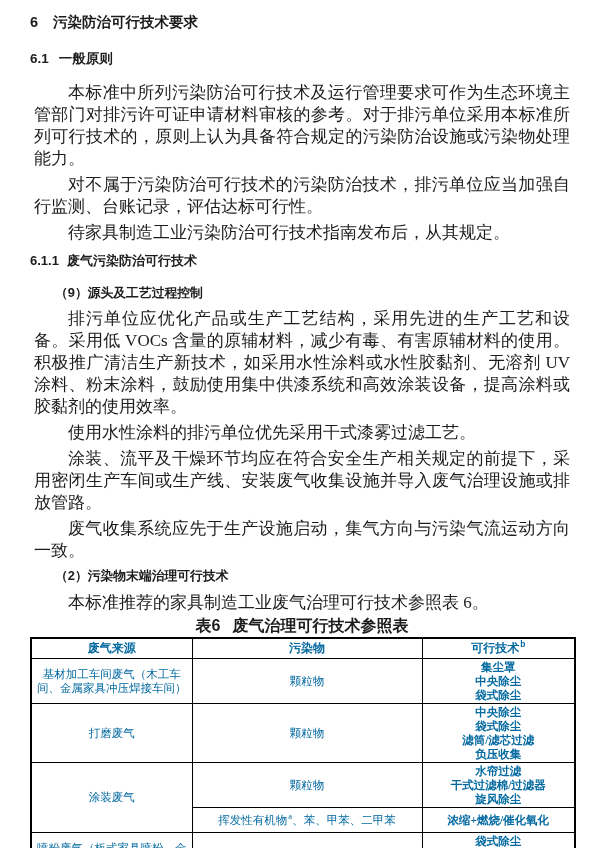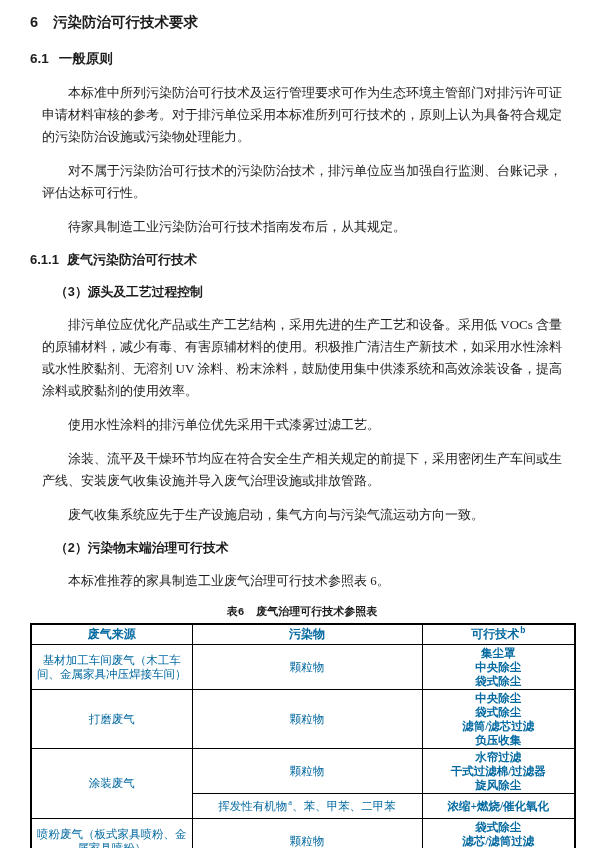--- a/index.html
+++ b/index.html
@@ -24,33 +24,33 @@
     margin: 0 0 13px 0;
   }
   .h2 .num { margin-right: 10px; }
   .h3 {
     font-family: Liberation Sans, sans-serif;
     font-weight: bold; font-size: 13px; line-height: 20px;
     margin: 7px 0 12px 0;
   }
   .h3 .num { margin-right: 8px; }
   p.body {
-    font-size: 13px; line-height: 22px;
+    font-size: 17px; line-height: 22px;
     text-align: justify; text-justify: inter-ideograph;
-    text-indent: 2em; margin: 12px;
+    text-indent: 2em; margin: 4px;
   }
   .subhead {
     font-family: "Liberation Sans", "DejaVu Sans", sans-serif;
     font-weight: bold; font-size: 12.8px; line-height: 20px;
     margin: 0 0 5px 0; padding-left: 25px;
   }
   .subhead2 { margin: 0 0 6px 0; }
   .caption {
-    font-family: Liberation Mono, monospace;
-    font-weight: bold; font-size: 11px; line-height: 16px;
+    font-family: Liberation Sans, sans-serif;
+    font-weight: bold; font-size: 16px; line-height: 16px;
     text-align: center; margin: 3px 0 3px 0;
   }
   .caption .lbl { margin-right: 12px; }
   table.t6 {
     border-collapse: collapse; table-layout: fixed;
     width: 544px; border: 2px solid #000;
   }
   table.t6 th, table.t6 td {
     border: 1px solid #000;
     padding: 1px 5px;
@@ -83,21 +83,21 @@
   </div>
 
   <p class="body">本标准中所列污染防治可行技术及运行管理要求可作为生态环境主管部门对排污许可证申请材料审核的参考。对于排污单位采用本标准所列可行技术的，原则上认为具备符合规定的污染防治设施或污染物处理能力。</p>
   <p class="body">对不属于污染防治可行技术的污染防治技术，排污单位应当加强自行监测、台账记录，评估达标可行性。</p>
   <p class="body">待家具制造工业污染防治可行技术指南发布后，从其规定。</p>
 
   <div class="h3">
     <span class="num">6.1.1</span><span>废气污染防治可行技术</span>
   </div>
 
-  <div class="subhead">（3）源头及工艺过程控制</div>
+  <div class="subhead">（9）源头及工艺过程控制</div>
 
   <p class="body">排污单位应优化产品或生产工艺结构，采用先进的生产工艺和设备。采用低 VOCs 含量的原辅材料，减少有毒、有害原辅材料的使用。积极推广清洁生产新技术，如采用水性涂料或水性胶黏剂、无溶剂 UV 涂料、粉末涂料，鼓励使用集中供漆系统和高效涂装设备，提高涂料或胶黏剂的使用效率。</p>
   <p class="body">使用水性涂料的排污单位优先采用干式漆雾过滤工艺。</p>
   <p class="body">涂装、流平及干燥环节均应在符合安全生产相关规定的前提下，采用密闭生产车间或生产线、安装废气收集设施并导入废气治理设施或排放管路。</p>
   <p class="body">废气收集系统应先于生产设施启动，集气方向与污染气流运动方向一致。</p>
 
   <div class="subhead subhead2">（2）污染物末端治理可行技术</div>
 
   <p class="body">本标准推荐的家具制造工业废气治理可行技术参照表 6。</p>
 

